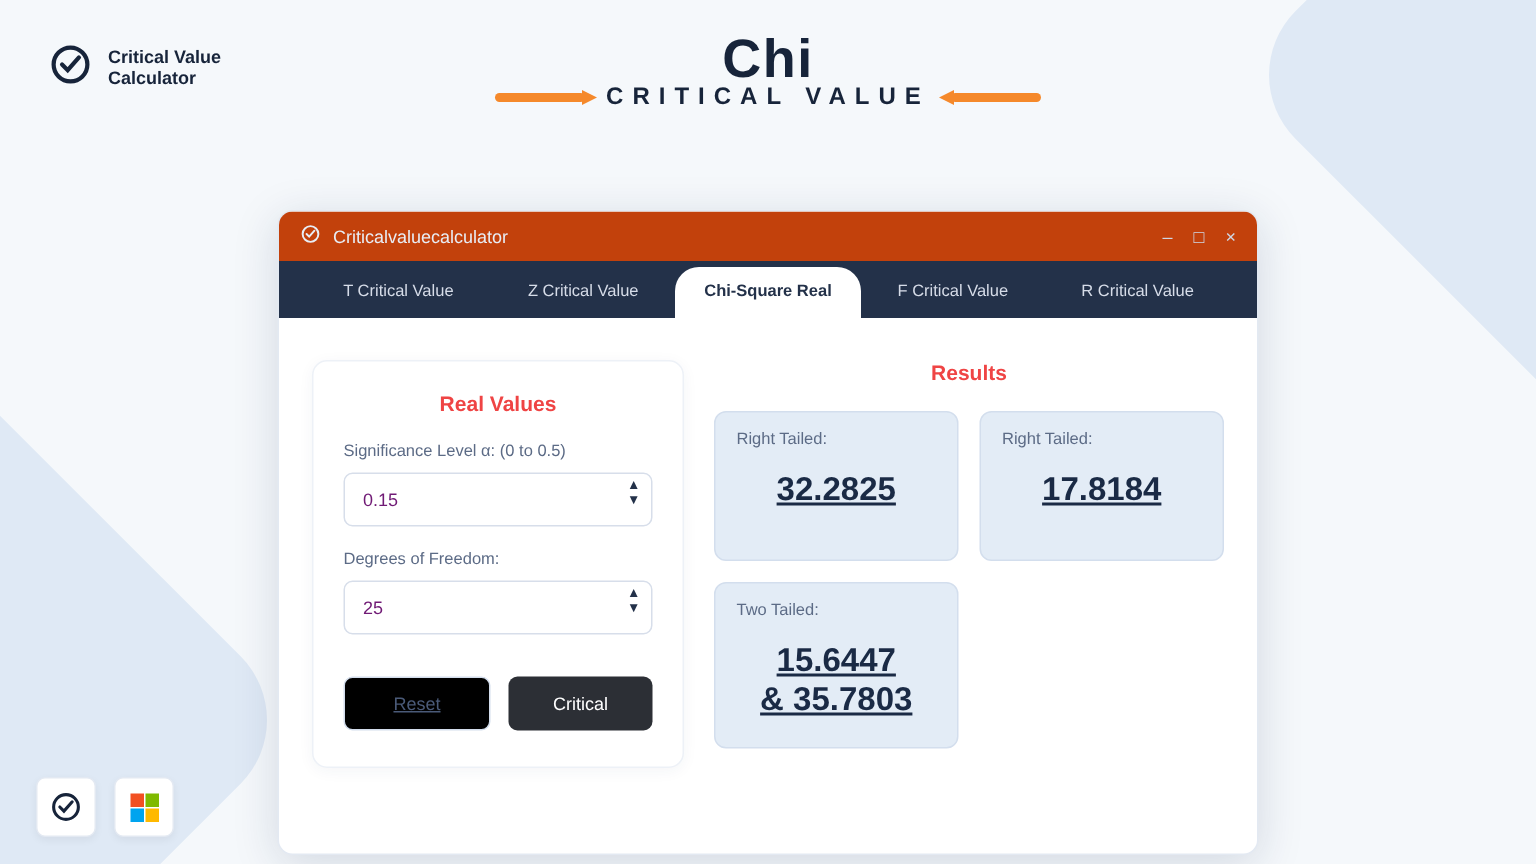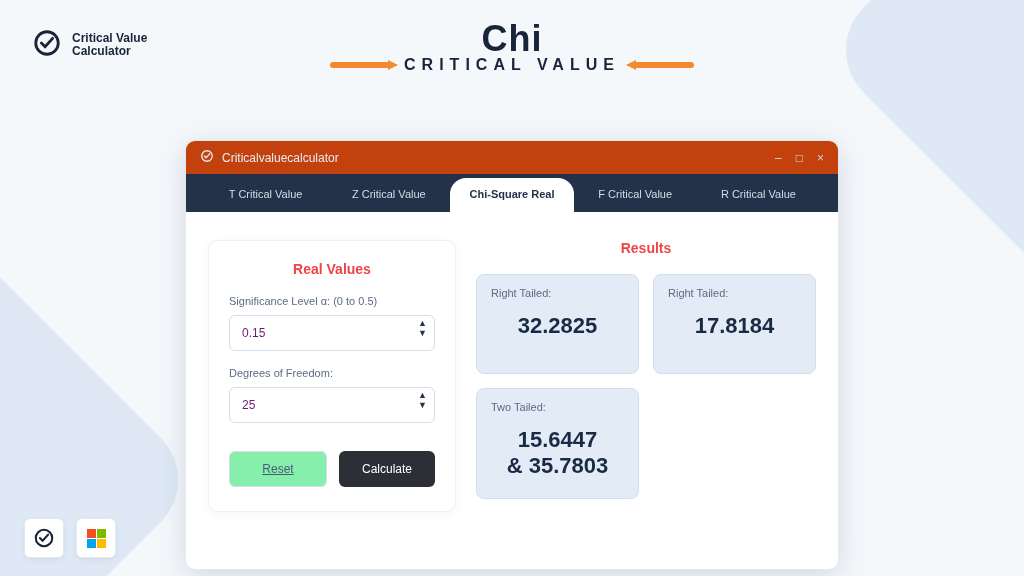--- a/index.html
+++ b/index.html
@@ -196,21 +196,21 @@
   .btn-row { display: flex; gap: 12px; margin-top: 28px; }
   .btn {
     flex: 1;
     border-radius: 6px;
     font-size: 12px;
     padding: 10px 0;
     text-align: center;
     cursor: pointer;
     border: none;
   }
-  .btn-reset { background: #86efac; color: #4a5a78; border: 1px solid #d3ddec; text-decoration: underline; }
+  .btn-reset { background: #000000; color: #4a5a78; border: 1px solid #d3ddec; text-decoration: underline; }
   .btn-calc { background: #2c2f35; color: #fff; }
 
   .results-wrap { flex: 1; }
   .results-grid {
     display: grid;
     grid-template-columns: 1fr 1fr;
     grid-template-rows: auto auto;
     gap: 14px;
   }
   .result-box {
@@ -224,20 +224,21 @@
     font-size: 11px;
     color: #5c6b86;
     margin-bottom: 14px;
   }
   .result-value {
     font-size: 22px;
     font-weight: 700;
     color: #1a2a45;
     text-align: center;
     line-height: 1.2;
+    text-decoration: underline;
   }
   .two-tailed { grid-column: 1 / 2; }
 
   .tray-icons {
     position: absolute;
     left: 24px;
     bottom: 18px;
     display: flex;
     gap: 12px;
     z-index: 4;
@@ -331,21 +332,21 @@
       <div class="number-input">
         <input type="text" value="25" style="">
         <div class="spinner">
           <span>▲</span>
           <span>▼</span>
         </div>
       </div>
 
       <div class="btn-row">
         <button class="btn btn-reset">Reset</button>
-        <button class="btn btn-calc">Calculate</button>
+        <button class="btn btn-calc">Critical</button>
       </div>
     </div>
 
     <div class="results-wrap">
       <div class="panel-title">Results</div>
       <div class="results-grid">
         <div class="result-box">
           <div class="result-label">Right Tailed:</div>
           <div class="result-value">32.2825</div>
         </div>

